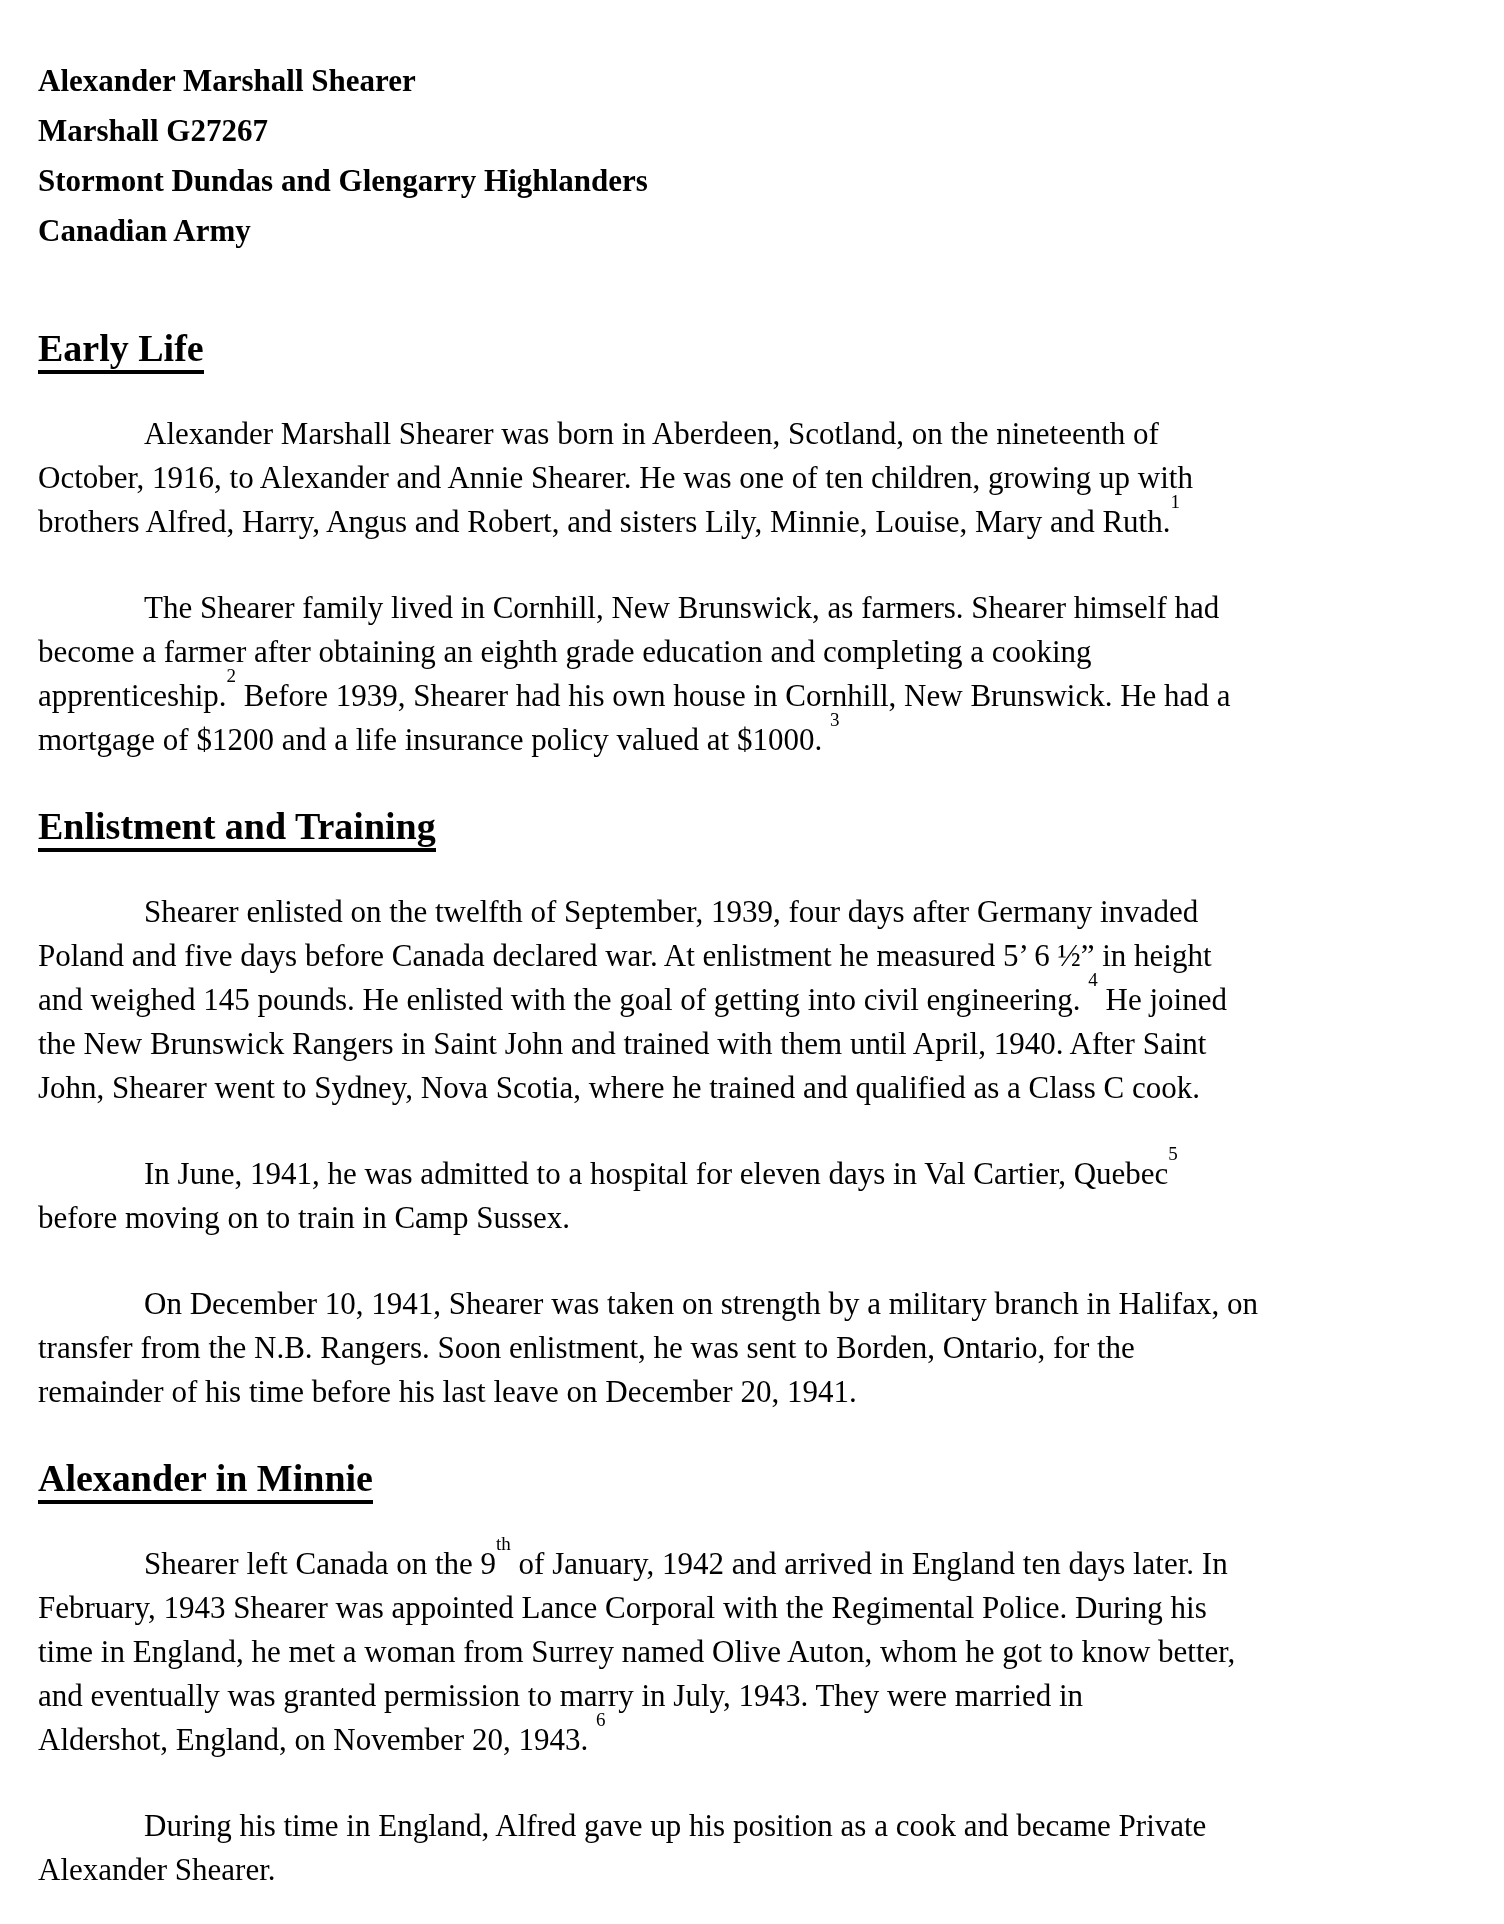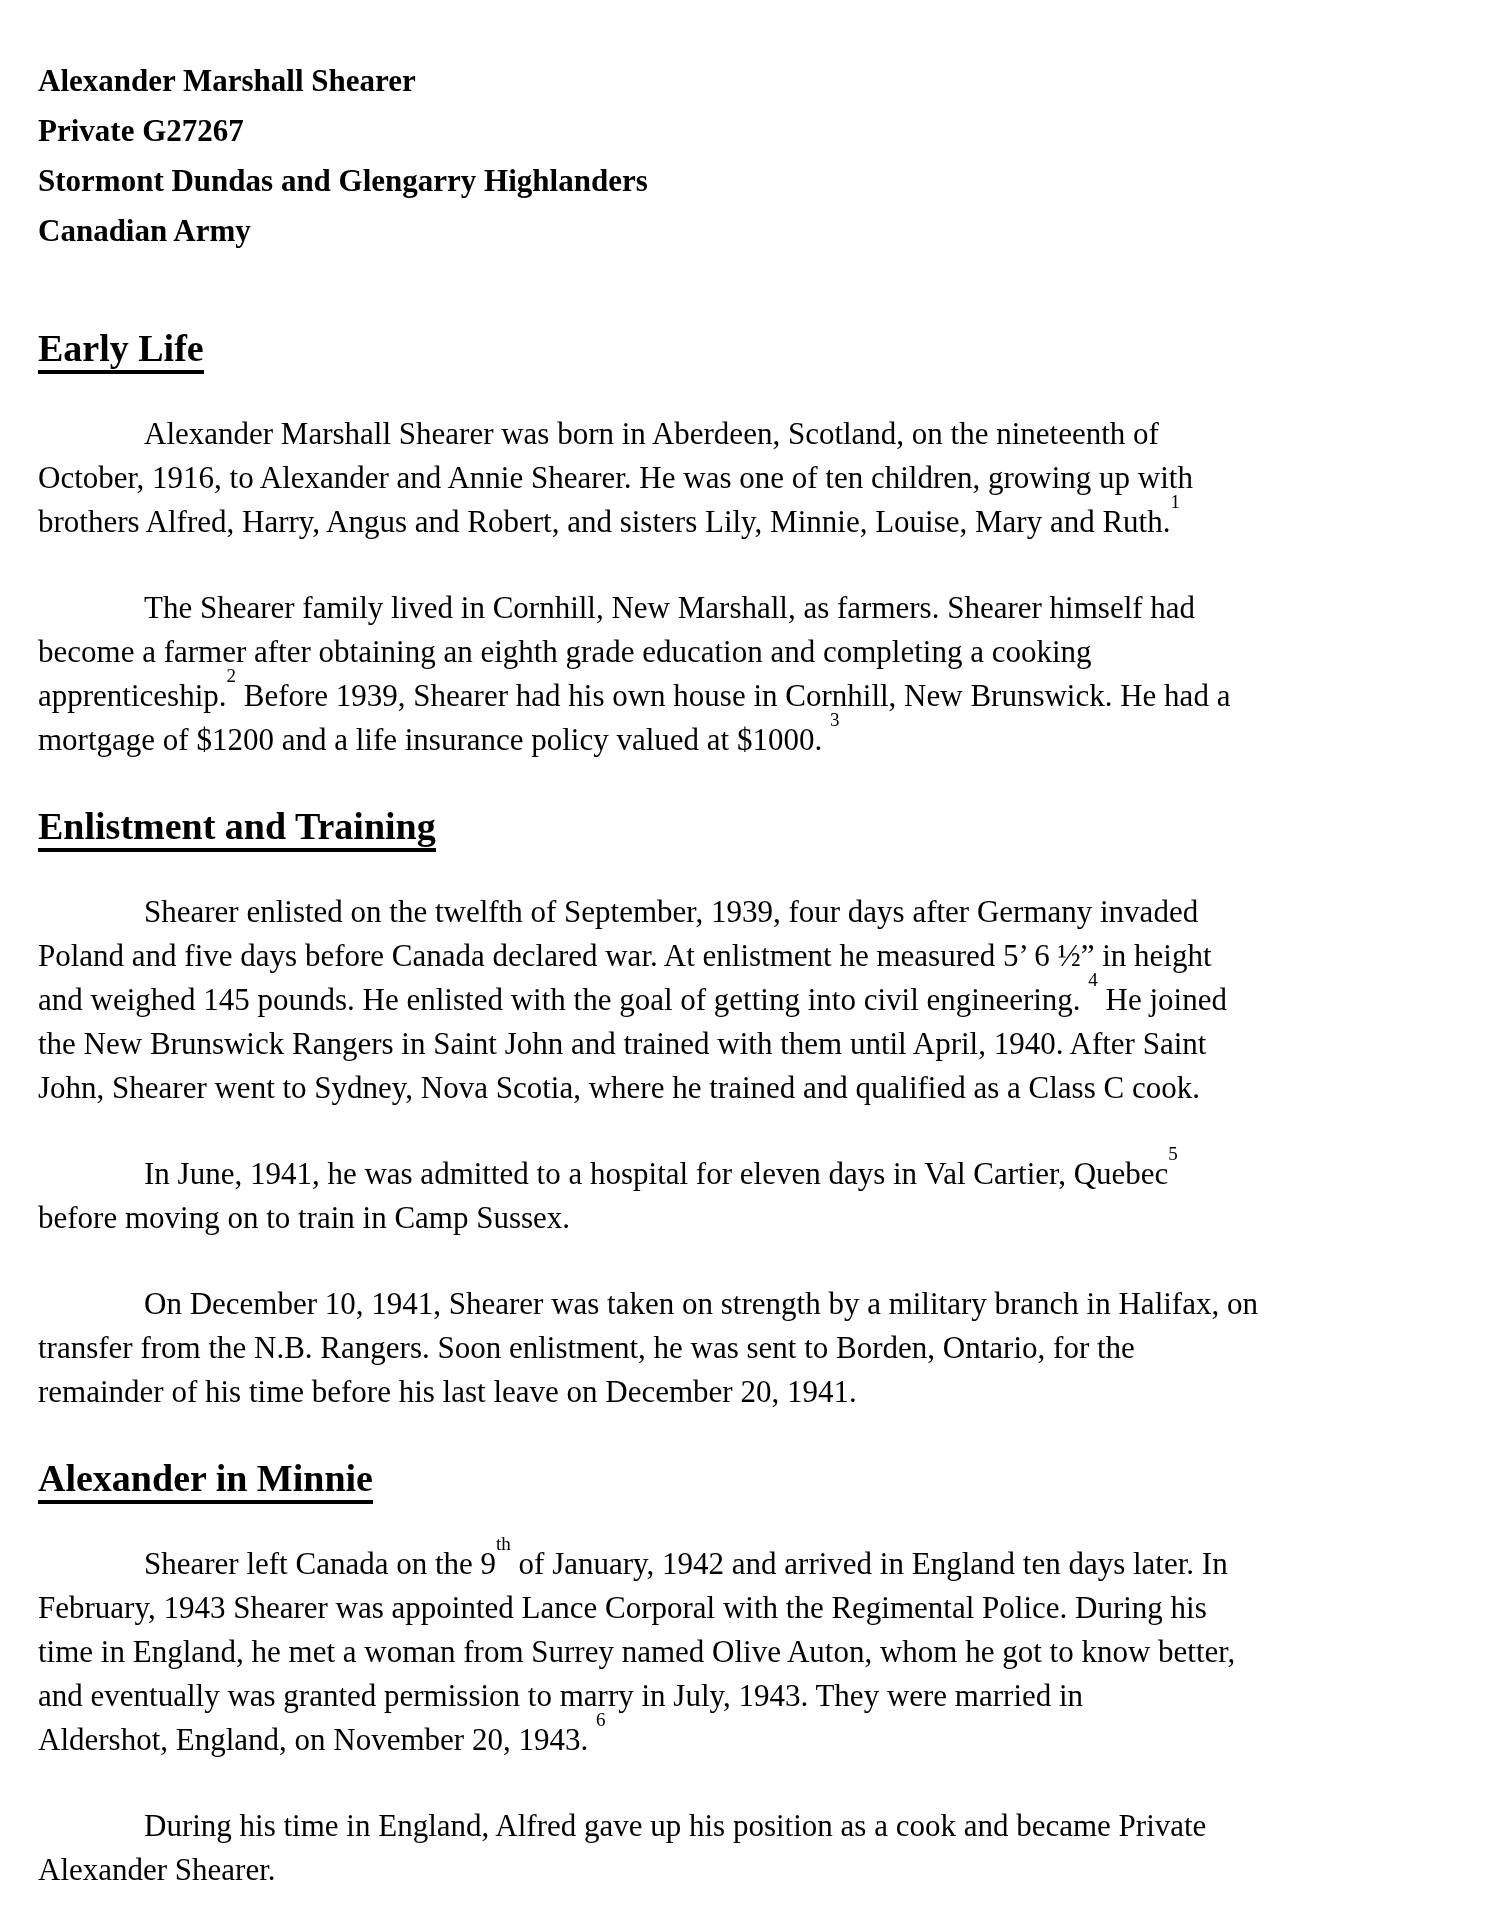--- a/index.html
+++ b/index.html
@@ -57,34 +57,34 @@
     position: relative;
     top: -13px;
   }
 </style>
 </head>
 <body>
 
 <div class="page">
   <div class="doc-header">
       <div class="header-line">Alexander Marshall Shearer</div>
-      <div class="header-line">Private G27267</div>
+      <div class="header-line">Marshall G27267</div>
       <div class="header-line">Stormont Dundas and Glengarry Highlanders</div>
       <div class="header-line">Canadian Army</div>
     </div>
   <div>
       <section>
         <h2 class="section-heading"><span class="heading-underline">Early Life</span></h2>
         <div class="para">
           <div class="line indent">Alexander Marshall Shearer was born in Aberdeen, Scotland, on the nineteenth of</div>
           <div class="line">October, 1916, to Alexander and Annie Shearer. He was one of ten children, growing up with</div>
           <div class="line">brothers Alfred, Harry, Angus and Robert, and sisters Lily, Minnie, Louise, Mary and Ruth.<sup>1</sup></div>
         </div>
         <div class="para">
-          <div class="line indent">The Shearer family lived in Cornhill, New Marshall, as farmers. Shearer himself had</div>
+          <div class="line indent">The Shearer family lived in Cornhill, New Brunswick, as farmers. Shearer himself had</div>
           <div class="line">become a farmer after obtaining an eighth grade education and completing a cooking</div>
           <div class="line">apprenticeship.<sup>2</sup> Before 1939, Shearer had his own house in Cornhill, New Brunswick. He had a</div>
           <div class="line">mortgage of $1200 and a life insurance policy valued at $1000. <sup>3</sup></div>
         </div>
       </section>
       <section>
         <h2 class="section-heading"><span class="heading-underline">Enlistment and Training</span></h2>
         <div class="para">
           <div class="line indent">Shearer enlisted on the twelfth of September, 1939, four days after Germany invaded</div>
           <div class="line">Poland and five days before Canada declared war. At enlistment he measured 5’ 6 ½” in height</div>

